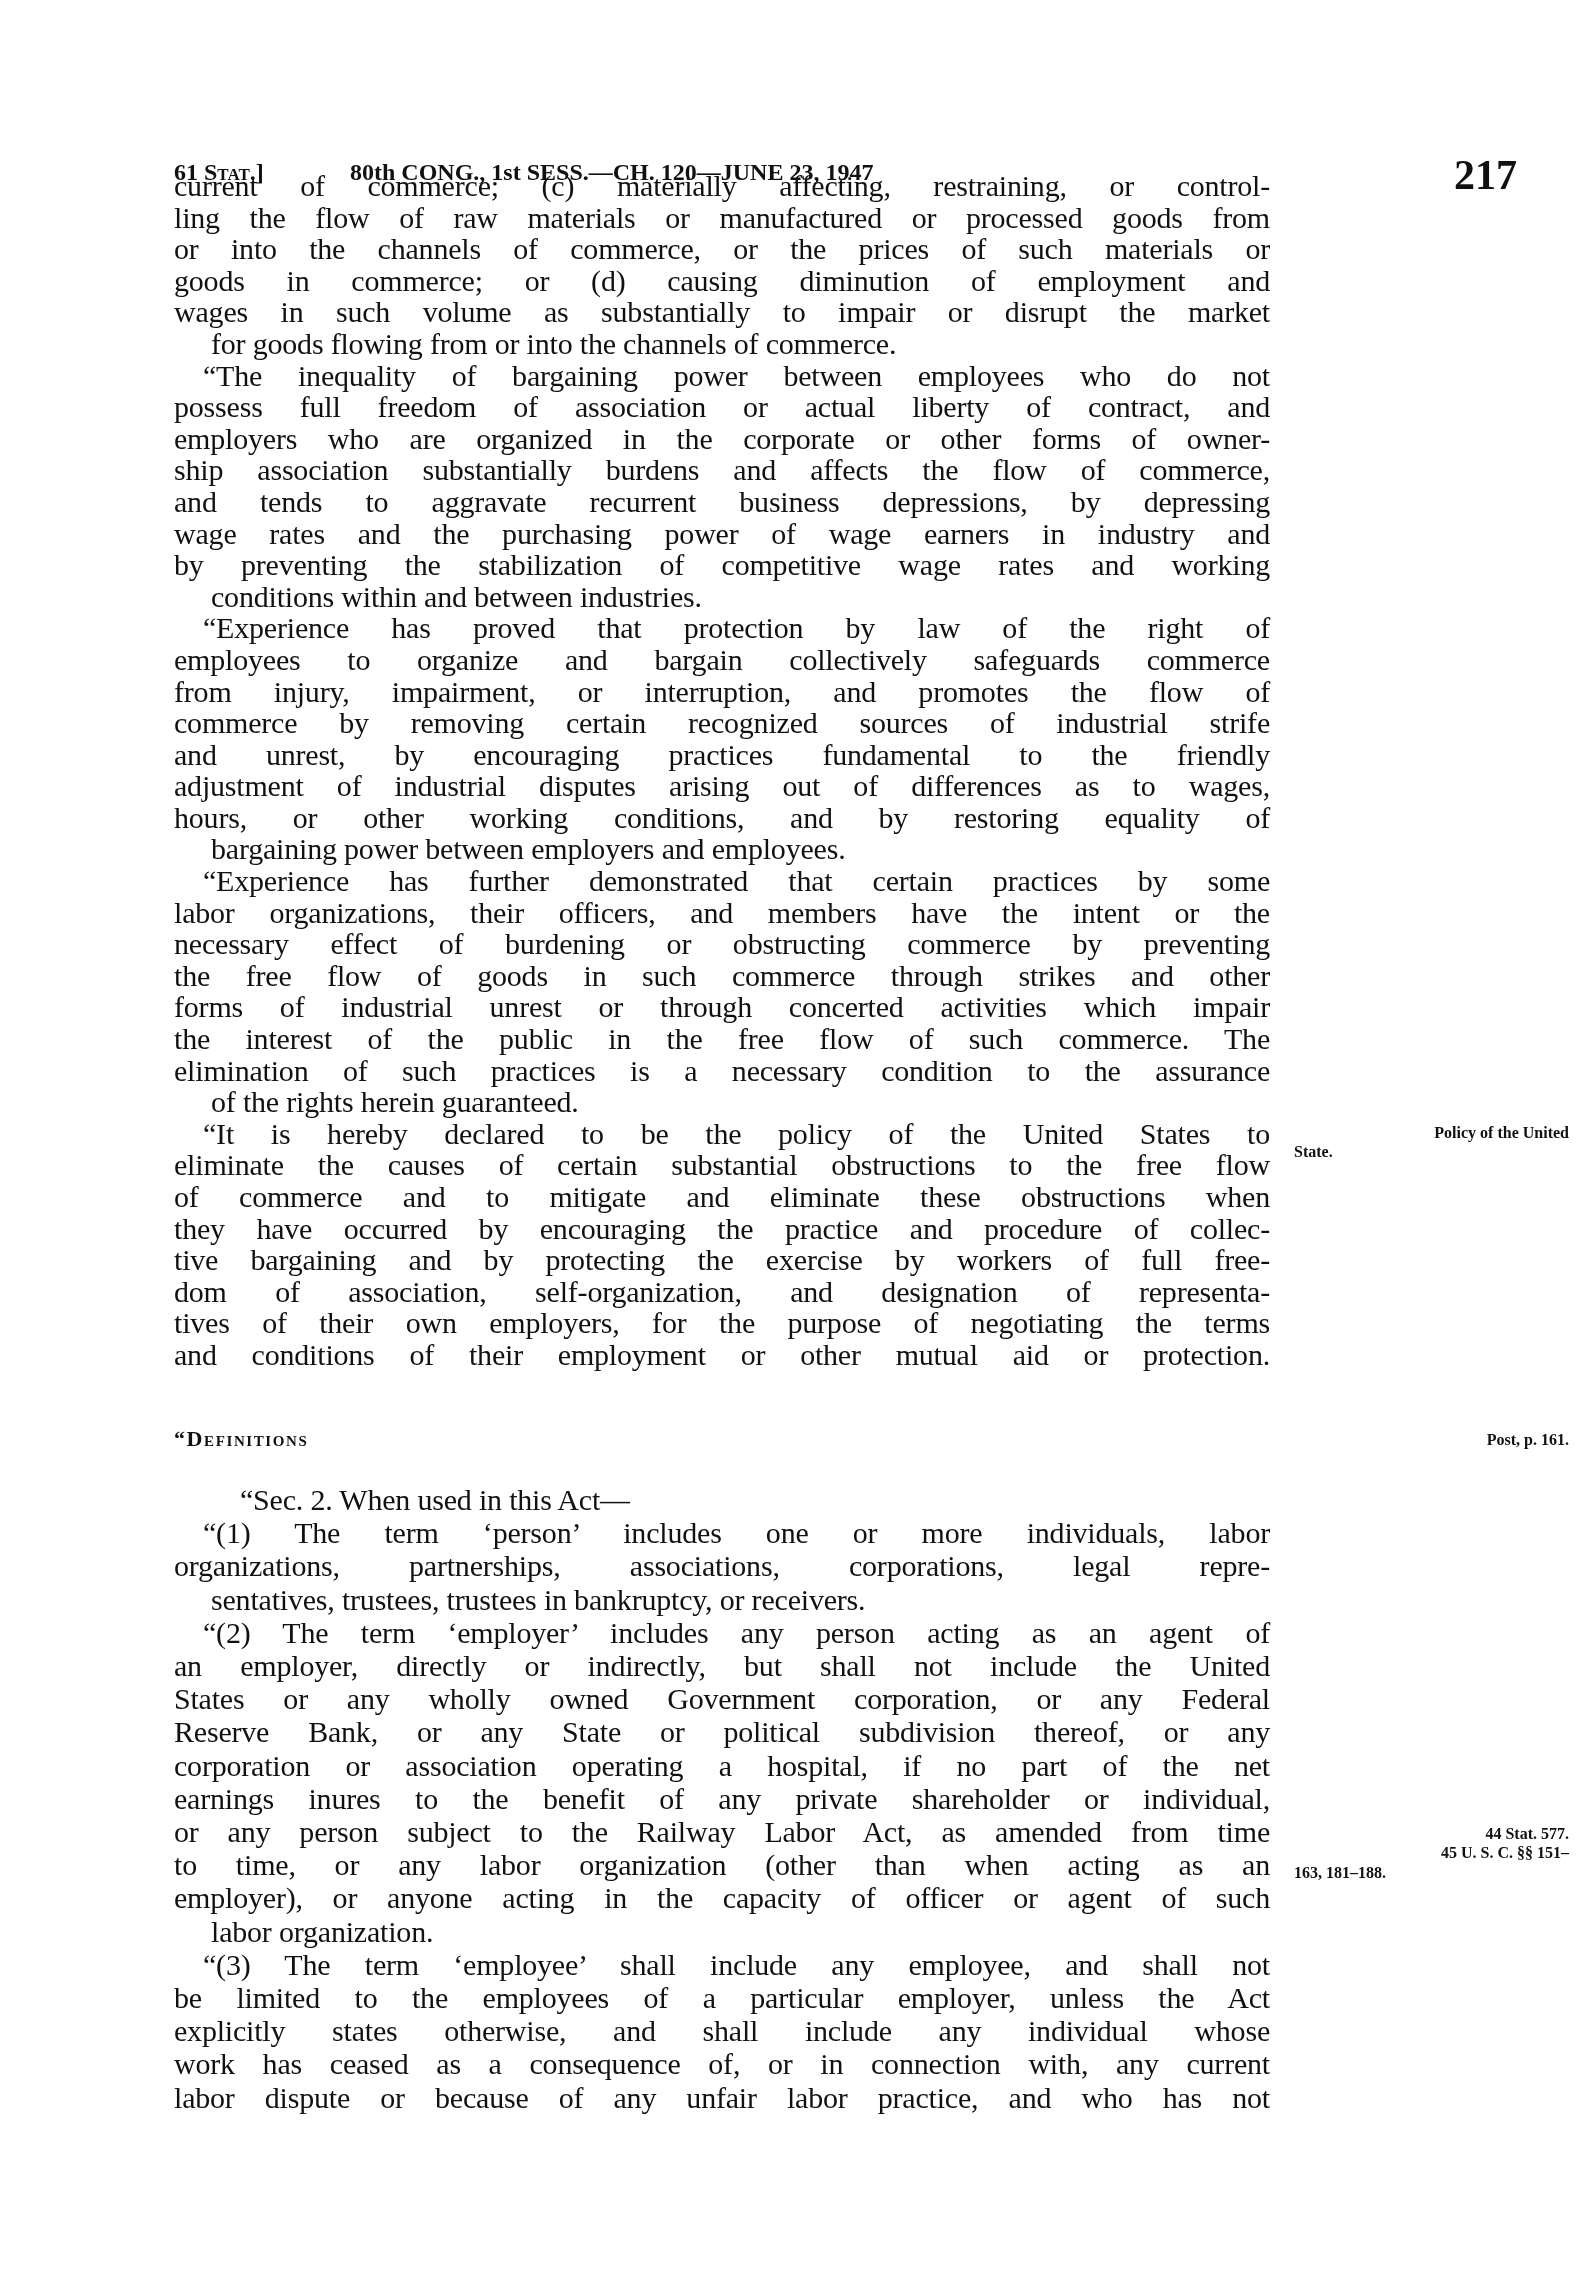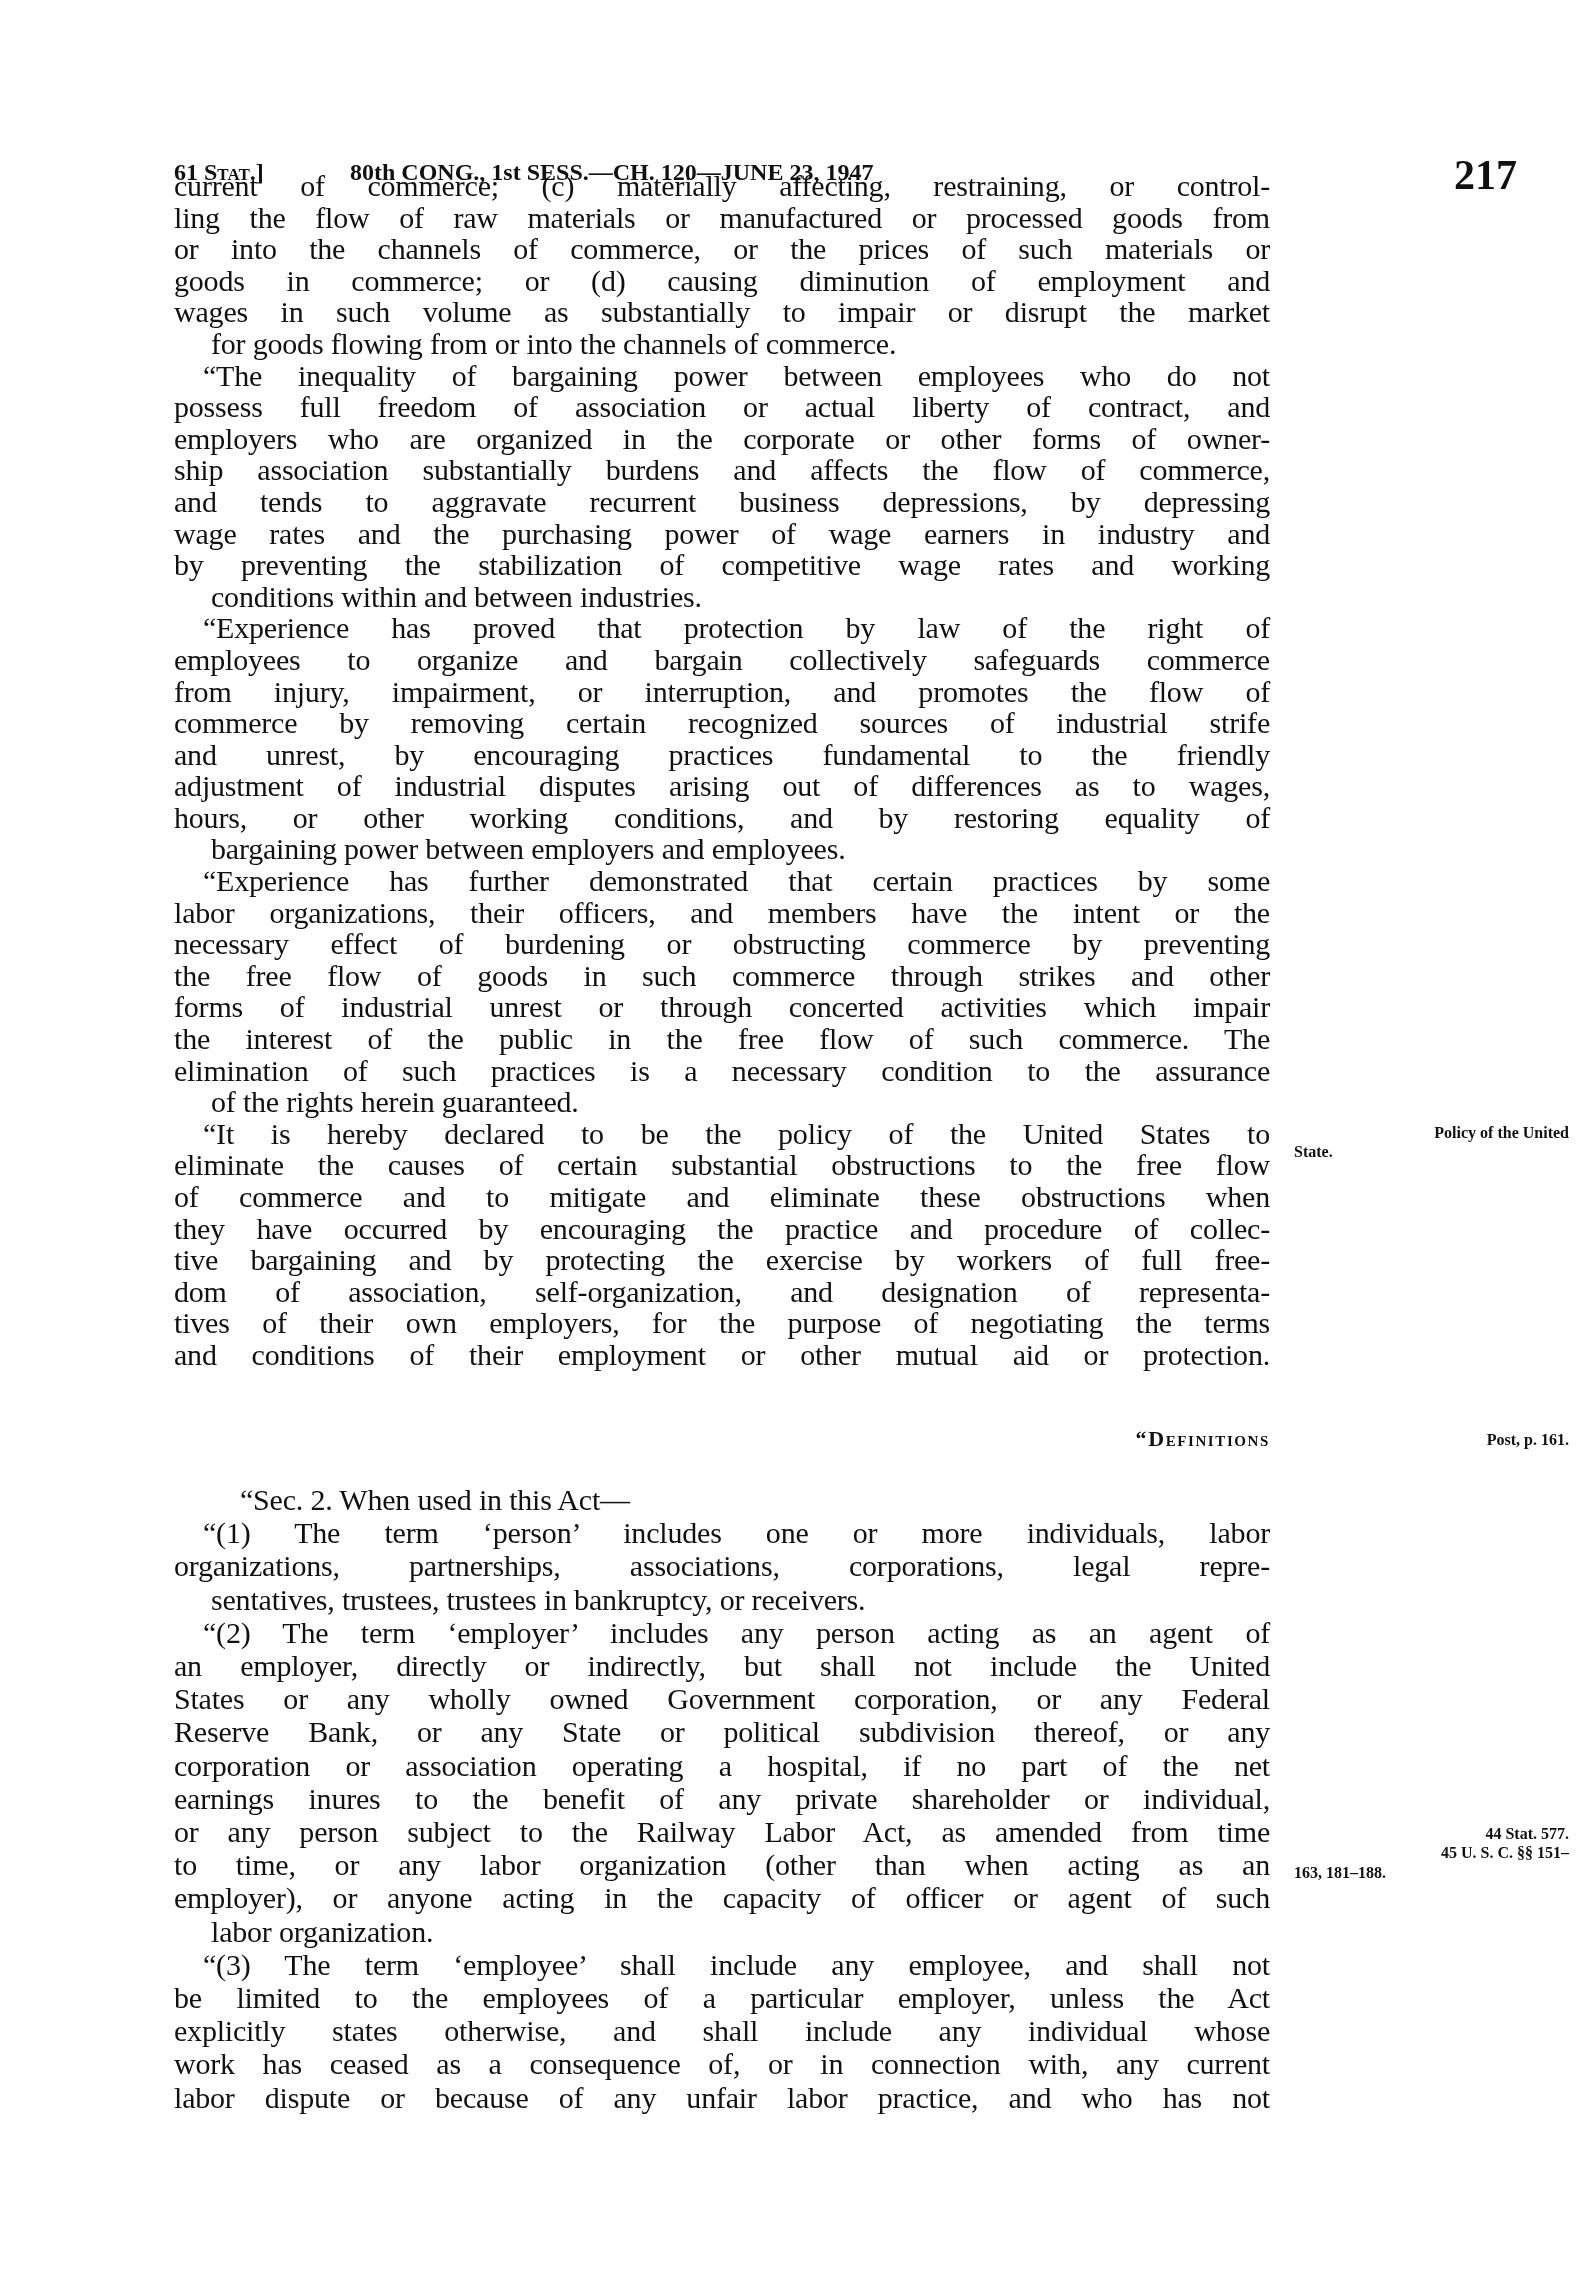--- a/index.html
+++ b/index.html
@@ -8,21 +8,21 @@
   .hdr { position: absolute; top: 112px; font-size: 24px; font-weight: bold; white-space: nowrap; margin-top: 47px; }
   .sc { font-variant: small-caps; }
   #stat { left: 174px; }
   #cong { left: 350px; }
   #pageno { left: 1454px; top: 104px; font-size: 42px; font-weight: bold; }
   .body-col { position: absolute; left: 174px; width: 1096px; }
   .line { position: absolute; left: 0; width: 1096px; height: 32px; font-size: 30px; line-height: 32px;
           white-space: nowrap; text-align: justify; text-align-last: justify; letter-spacing: -0.2px; font-family: Liberation Serif, serif; }
   .line.last { text-align-last: left; margin-left: 37px; }
   .line.indent { left: 29px; width: 1067px; }
-  .heading { position: absolute; left: 0; width: 1096px; text-align: right; font-size: 22px; letter-spacing: 1.6px;
+  .heading { position: absolute; left: 0; width: 1096px; text-align: left; font-size: 22px; letter-spacing: 1.6px;
              font-weight: bold; font-variant: small-caps; }
   .margin { position: absolute; left: 1294px; width: 275px; font-size: 16px; font-weight: bold; line-height: 19.4px; }
   .margin .ind { padding-left: 19.4px; text-align: right; }
 </style>
 </head>
 <body>
 
 <div class="hdr sc" id="stat">61 Stat.]</div>
 <div class="hdr" id="cong">80th CONG., 1st SESS.—CH. 120—JUNE 23, 1947</div>
 <div class="hdr" id="pageno">217</div>

